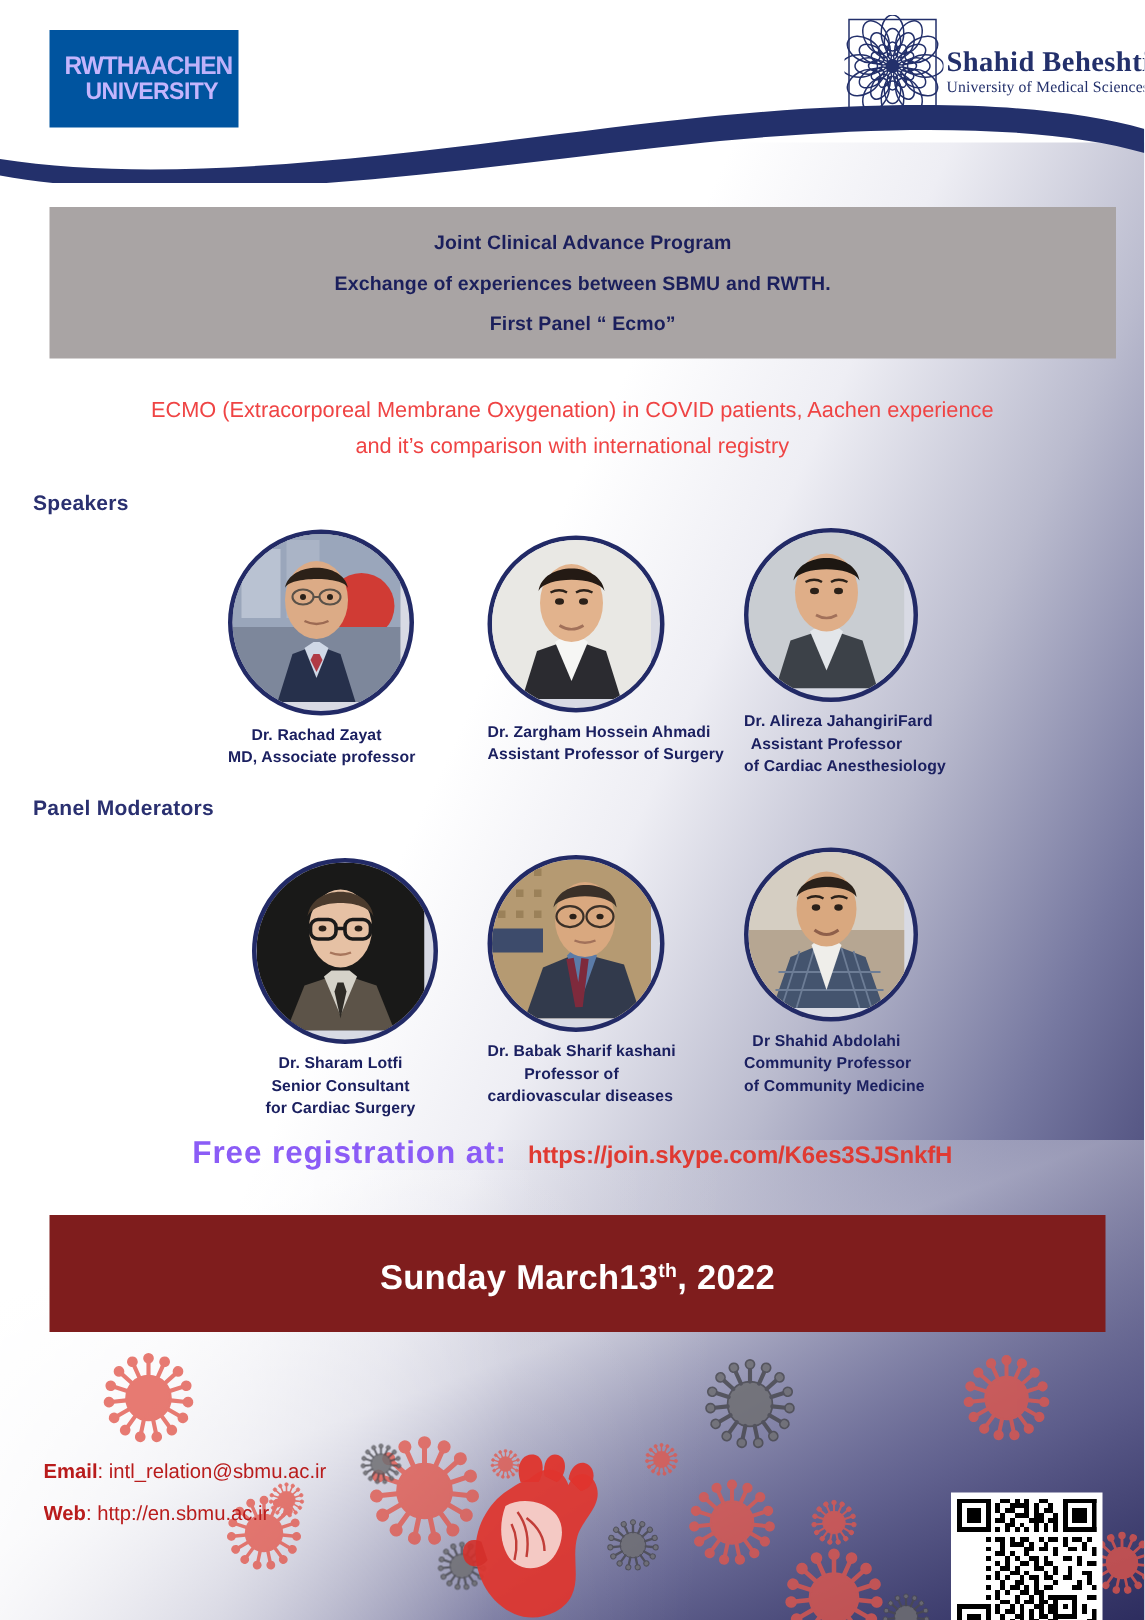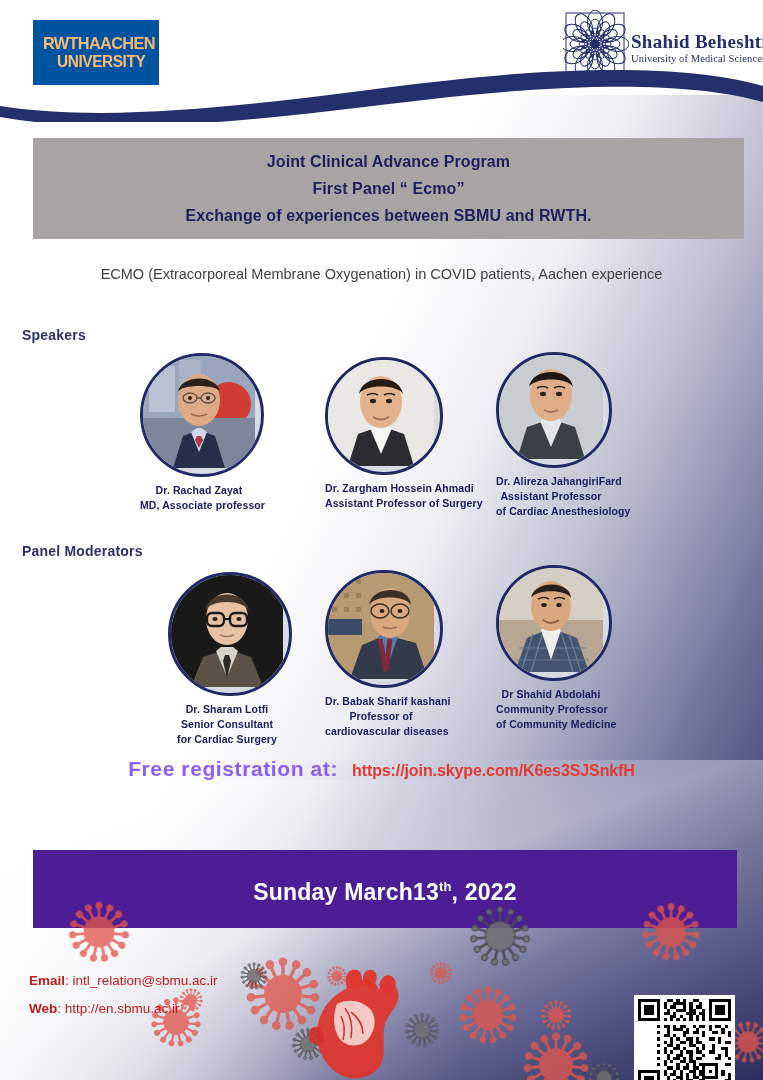--- a/index.html
+++ b/index.html
@@ -55,21 +55,21 @@
         rgba(255,255,255,0.60) 22%,
         rgba(255,255,255,0.10) 45%,
         rgba(255,255,255,0) 62%);
   }
   
   .rwth-logo {
     position: absolute;
     left: 33px; top: 20px;
     width: 126px; height: 65px;
     background: #00549f;
-    color: #fdba74;
+    color: #c4b5fd;
     display: flex;
     flex-direction: column;
     justify-content: center;
     align-items: flex-start;
     padding-left: 10px;
     box-sizing: border-box;
   }
   .rwth-line1 {
     font-size: 17px;
     font-weight: bold;
@@ -126,48 +126,48 @@
     width: 711px; height: 101px;
     background: #a9a4a4;
     display: flex;
     flex-direction: column;
     align-items: center;
     justify-content: center;
     gap: 1px;
   }
   .title-line {
     color: #1b1f5c;
-    font-size: 16px;
+    font-size: 13px;
     font-weight: bold;
     letter-spacing: 0.1px;
     line-height: 26px;
     text-align: left;
     white-space: nowrap;
   }
   .subtitle {
     position: absolute;
     left: 0; right: 0; top: 262px;
     text-align: center;
-    color: #404040;
+    color: #ef4444;
     font-size: 14.5px;
     line-height: 24px;
     padding: 0 60px;
     box-sizing: border-box;
   }
   
   .section-label {
     position: absolute;
     color: #2a3070;
     font-size: 14px;
     font-weight: bold;
     letter-spacing: 0.2px;
     white-space: nowrap;
   }
   #speakers-label { left: 22px; top: 327px; }
-  #moderators-label { left: 22px; top: 543px; }
+  #moderators-label { left: 22px; top: 530px; }
   
   .person {
     position: absolute;
     text-align: center;
   }
   .portrait {
     border-radius: 50%;
     border: 3px solid #222a66;
     overflow: hidden;
     margin: 0 auto;
@@ -204,27 +204,26 @@
     font-size: 16px;
     font-weight: bold;
     letter-spacing: -0.1px;
     text-decoration: none;
   }
   
   .date-banner {
     position: absolute;
     left: 33px; top: 810px;
     width: 704px; height: 78px;
-    background: #4c1d95;
+    background: #7f1d1d;
     display: flex;
     flex-direction: column;
     align-items: center;
     justify-content: center;
     gap: 2px;
-    margin-top: 40px;
   }
   .date-line {
     color: #ffffff;
     font-size: 23px;
     font-weight: bold;
     line-height: 31px;
     letter-spacing: 0.2px;
     white-space: nowrap;
   }
   .date-line sup { font-size: 13px; }
@@ -300,31 +299,32 @@
       <div class="sbmu-sub">University of Medical Sciences</div>
     </div>
   </div>
 
   <svg class="swoosh" width="763" height="60" viewBox="0 0 763 60">
     <path d="M0 44 C 140 66, 330 30, 470 16 C 600 3, 700 6, 763 24 L 763 40 C 700 22, 600 20, 470 33 C 330 47, 140 80, 0 55 Z" fill="#23306b"></path>
   </svg>
 
   <div class="title-banner">
     <div class="title-line">Joint Clinical Advance Program</div>
+    <div class="title-line">Exchange of experiences between SBMU and RWTH.</div>
     <div class="title-line">First Panel “ Ecmo”</div>
-    <div class="title-line">Exchange of experiences between SBMU and RWTH.</div>
   </div>
 
   <div class="subtitle">
     <div>ECMO (Extracorporeal Membrane Oxygenation) in COVID patients, Aachen experience</div>
+    <div>and it’s comparison with international registry</div>
   </div>
 
   <div class="section-label" id="speakers-label">Speakers</div>
 
-  <div class="person" style="left:140px; top:353px; width:118px;">
+  <div class="person" style="left:152px; top:353px; width:118px;">
     <div class="portrait" style="width:118px;height:118px;">
       <svg width="112" height="112" viewBox="0 0 112 112">
         <rect width="112" height="112" fill="#8d96a8"></rect>
         <rect x="0" y="0" width="112" height="62" fill="#9aa6bb"></rect>
         <rect x="6" y="10" width="26" height="46" fill="#b9c2d2"></rect>
         <rect x="36" y="4" width="22" height="52" fill="#aab4c6"></rect>
         <circle cx="86" cy="48" r="22" fill="#d03b34"></circle>
         <rect x="0" y="62" width="112" height="50" fill="#7d879b"></rect>
         <path d="M30 112 L40 80 L56 74 L72 80 L82 112 Z" fill="#26304b"></path>
         <path d="M48 76 L56 96 L64 76 L58 72 L54 72 Z" fill="#cfd8e6"></path>

